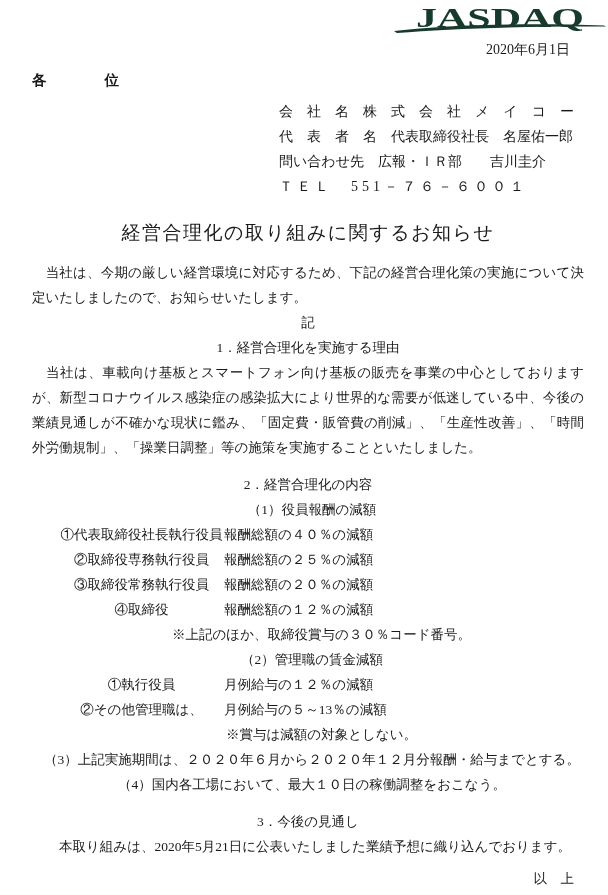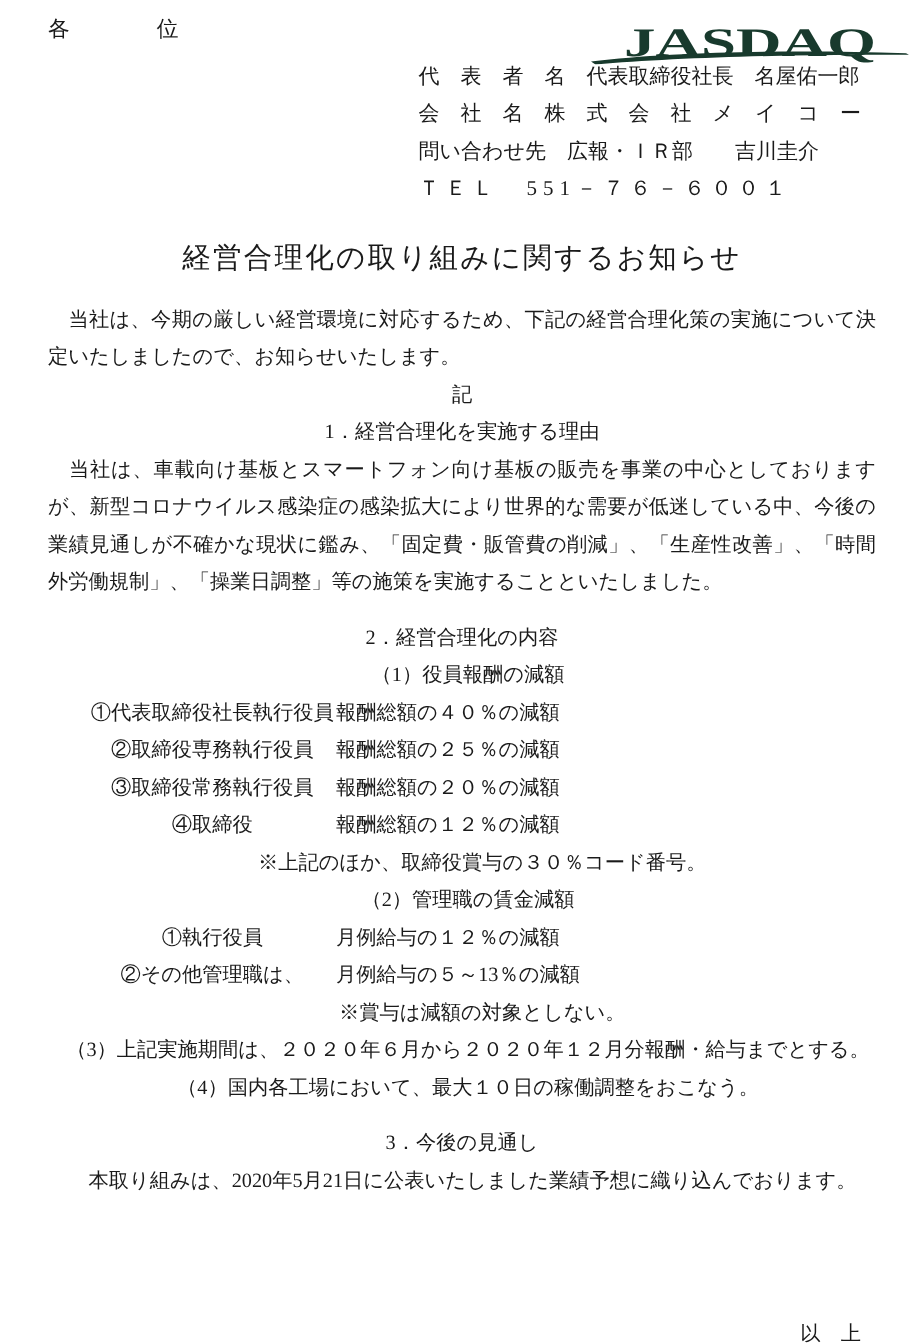--- a/index.html
+++ b/index.html
@@ -22,21 +22,21 @@
     width: 212px; height: 30px;
   }
   .date-line {
     padding-top: 40px;
     text-align: right;
     padding-right: 14px;
     font-size: 14px; line-height: 20px;
   }
   .recipient-line {
     margin-top: 10px;
-    font-size: 14.5px; line-height: 21px;
+    font-size: 14.5px; line-height: 21px; font-weight: bold;
   }
   .company-block {
     margin-top: 8px;
     margin-left: 247px;
     font-size: 14px;
   }
   .company-block > div { line-height: 25px; white-space: nowrap; }
   .tel-line { letter-spacing: 4px; }
   .code-line { letter-spacing: 1px; }
   .doc-title {
@@ -82,26 +82,27 @@
 </head>
 <body>
 
 <div class="page">
 
   <svg class="logo" viewBox="0 0 212 30">
     <text x="22" y="24" font-family="Liberation Serif, DejaVu Serif, serif" font-weight="bold" font-size="27" textLength="168" lengthAdjust="spacingAndGlyphs" fill="#183a2d">JASDAQ</text>
     <path d="M0,28 C 55,21.5 135,20 210,22.5 L 212,23.5 C 135,23 55,25.5 3,30 Z" fill="#183a2d"></path>
   </svg>
 
+  <div class="date-line">2020年6月1日</div>
 
   <div class="recipient-line">各　　　　位</div>
 
   <div class="company-block">
+    <div>会　社　名　株　式　会　社　メ　イ　コ　ー</div>
     <div>代　表　者　名　代表取締役社長　名屋佑一郎</div>
-    <div>会　社　名　株　式　会　社　メ　イ　コ　ー</div>
     <div>問い合わせ先　広報・ＩＲ部　　吉川圭介</div>
     <div class="tel-line">ＴＥＬ　551－７６－６００１</div>
   </div>
 
   <div class="doc-title">経営合理化の取り組みに関するお知らせ</div>
 
   <div class="para">　当社は、今期の厳しい経営環境に対応するため、下記の経営合理化策の実施について決定いたしましたので、お知らせいたします。</div>
 
   <div class="record-mark">記</div>
 

